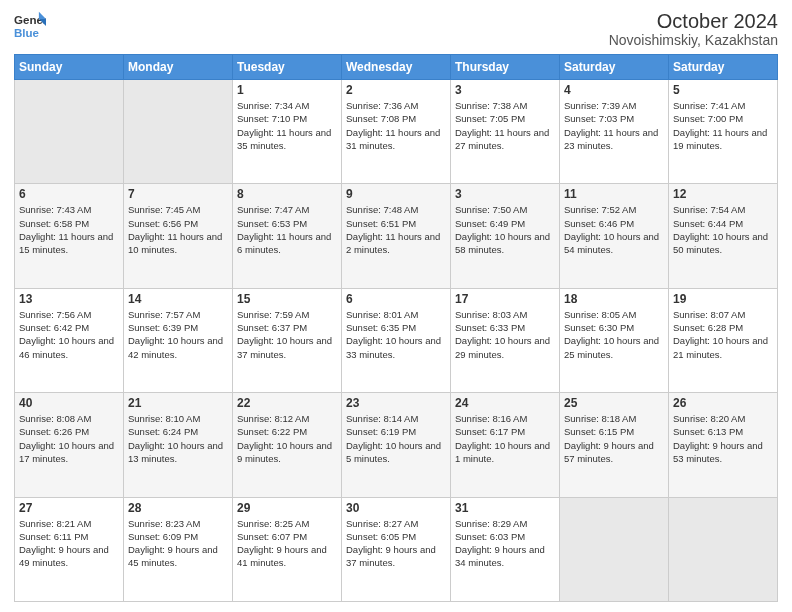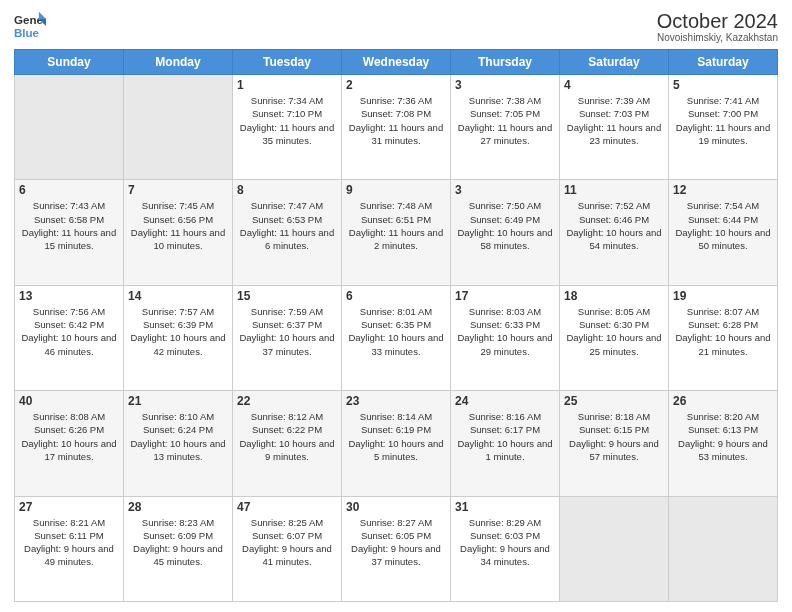--- a/index.html
+++ b/index.html
@@ -35,37 +35,37 @@
     .title-block {
       text-align: right;
     }
     .main-title {
       font-size: 20px;
       font-weight: 300;
       color: #333;
       line-height: 1.1;
     }
     .subtitle {
-      font-size: 10px;
+      font-size: 14px;
       color: #555;
     }
     .calendar {
       flex: 1;
       border: 1px solid #ccc;
       border-collapse: collapse;
       width: 100%;
       table-layout: fixed;
     }
     .calendar th {
       background-color: #4a90d9;
       color: #fff;
       font-size: 12px;
       font-weight: bold;
       padding: 5px 4px;
-      text-align: center;
+      text-align: left;
       border: 1px solid #3a80c9;
     }
     .calendar td {
       border: 1px solid #ccc;
       vertical-align: top;
       padding: 3px 4px;
       font-size: 9.5px;
       color: #333;
       height: 82px;
     }
@@ -77,21 +77,20 @@
     }
     .day-num {
       font-size: 12px;
       font-weight: bold;
       display: block;
       margin-bottom: 2px;
     }
     .day-info {
       line-height: 1.4;
       font-size: 9.5px;
-      text-align: center;
     }
     .empty-cell {
       background-color: #e8e8e8 !important;
     }
   </style>
 </head>
 <body>
 
 <div class="page">
   <div class="header">
@@ -239,21 +238,21 @@
         <tr>
           <td>
             <span class="day-num">27</span>
             <div class="day-info">Sunrise: 8:21 AM<br>Sunset: 6:11 PM<br>Daylight: 9 hours and 49 minutes.</div>
           </td>
           <td>
             <span class="day-num">28</span>
             <div class="day-info">Sunrise: 8:23 AM<br>Sunset: 6:09 PM<br>Daylight: 9 hours and 45 minutes.</div>
           </td>
           <td>
-            <span class="day-num">47</span>
+            <span class="day-num">29</span>
             <div class="day-info">Sunrise: 8:25 AM<br>Sunset: 6:07 PM<br>Daylight: 9 hours and 41 minutes.</div>
           </td>
           <td>
             <span class="day-num">30</span>
             <div class="day-info">Sunrise: 8:27 AM<br>Sunset: 6:05 PM<br>Daylight: 9 hours and 37 minutes.</div>
           </td>
           <td>
             <span class="day-num">31</span>
             <div class="day-info">Sunrise: 8:29 AM<br>Sunset: 6:03 PM<br>Daylight: 9 hours and 34 minutes.</div>
           </td>

